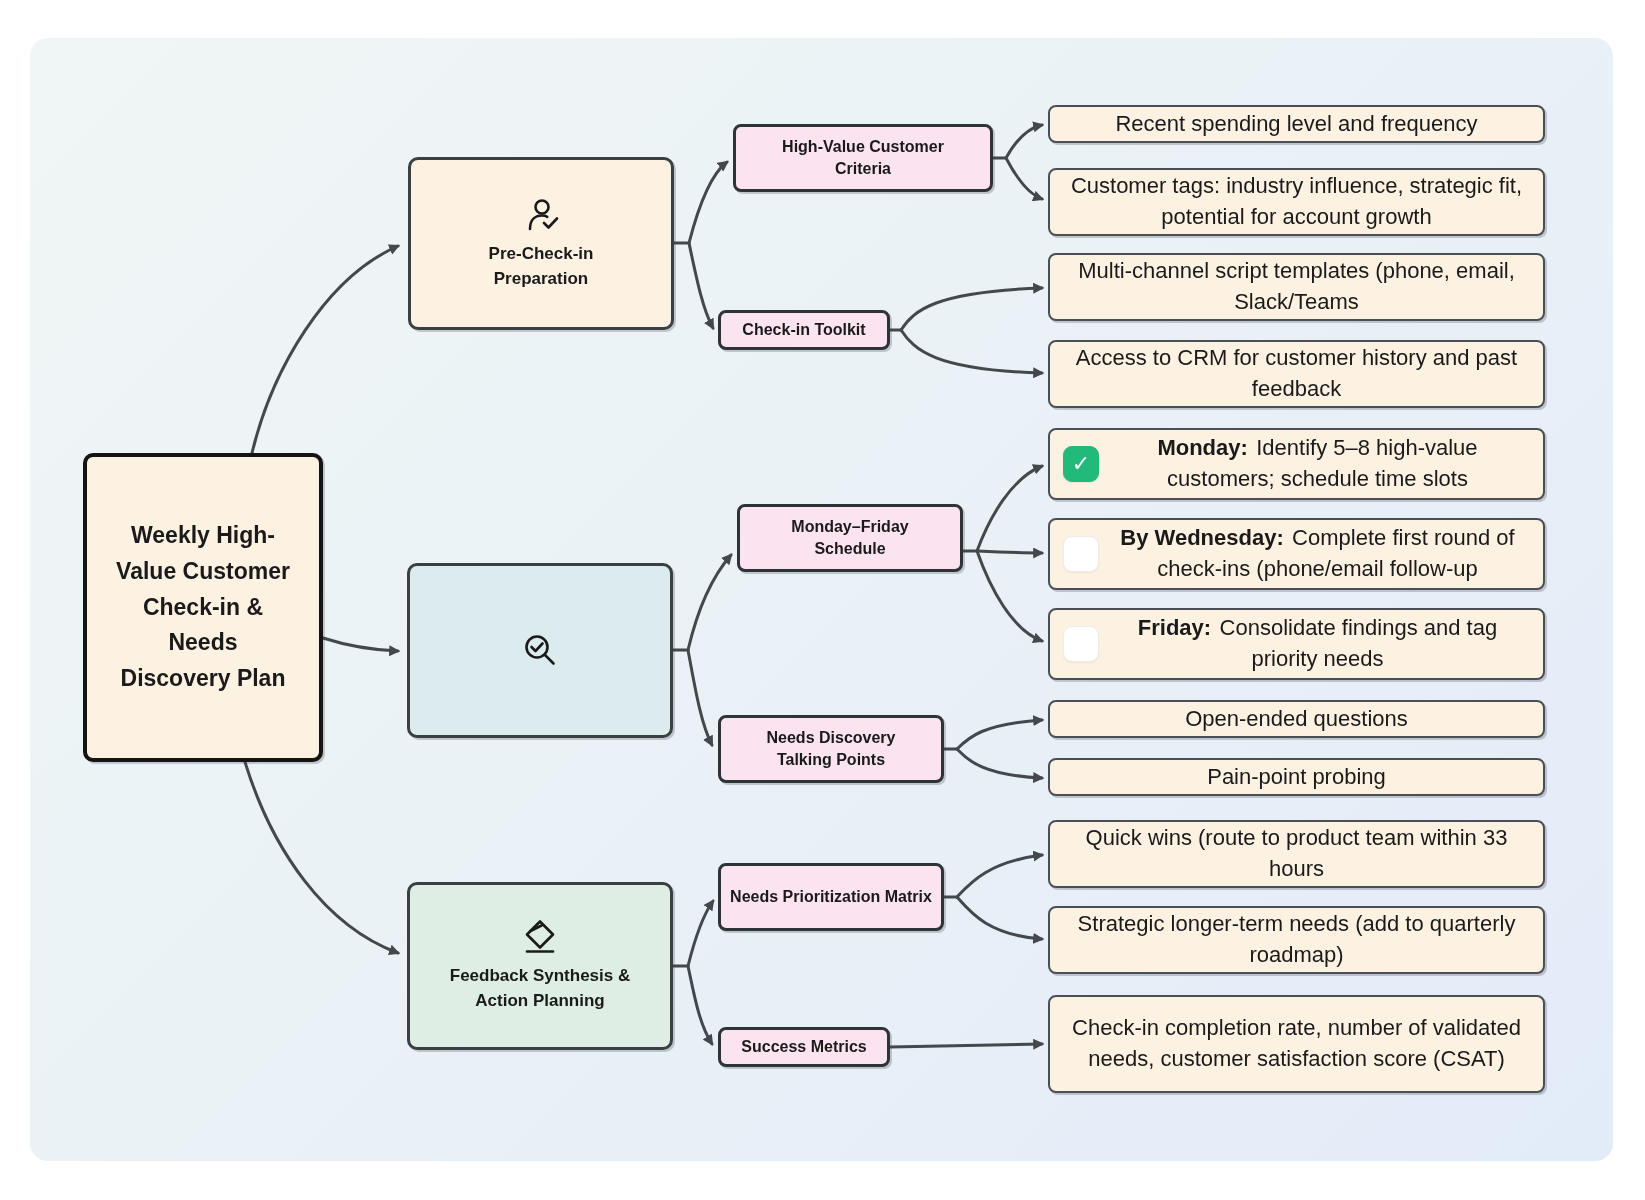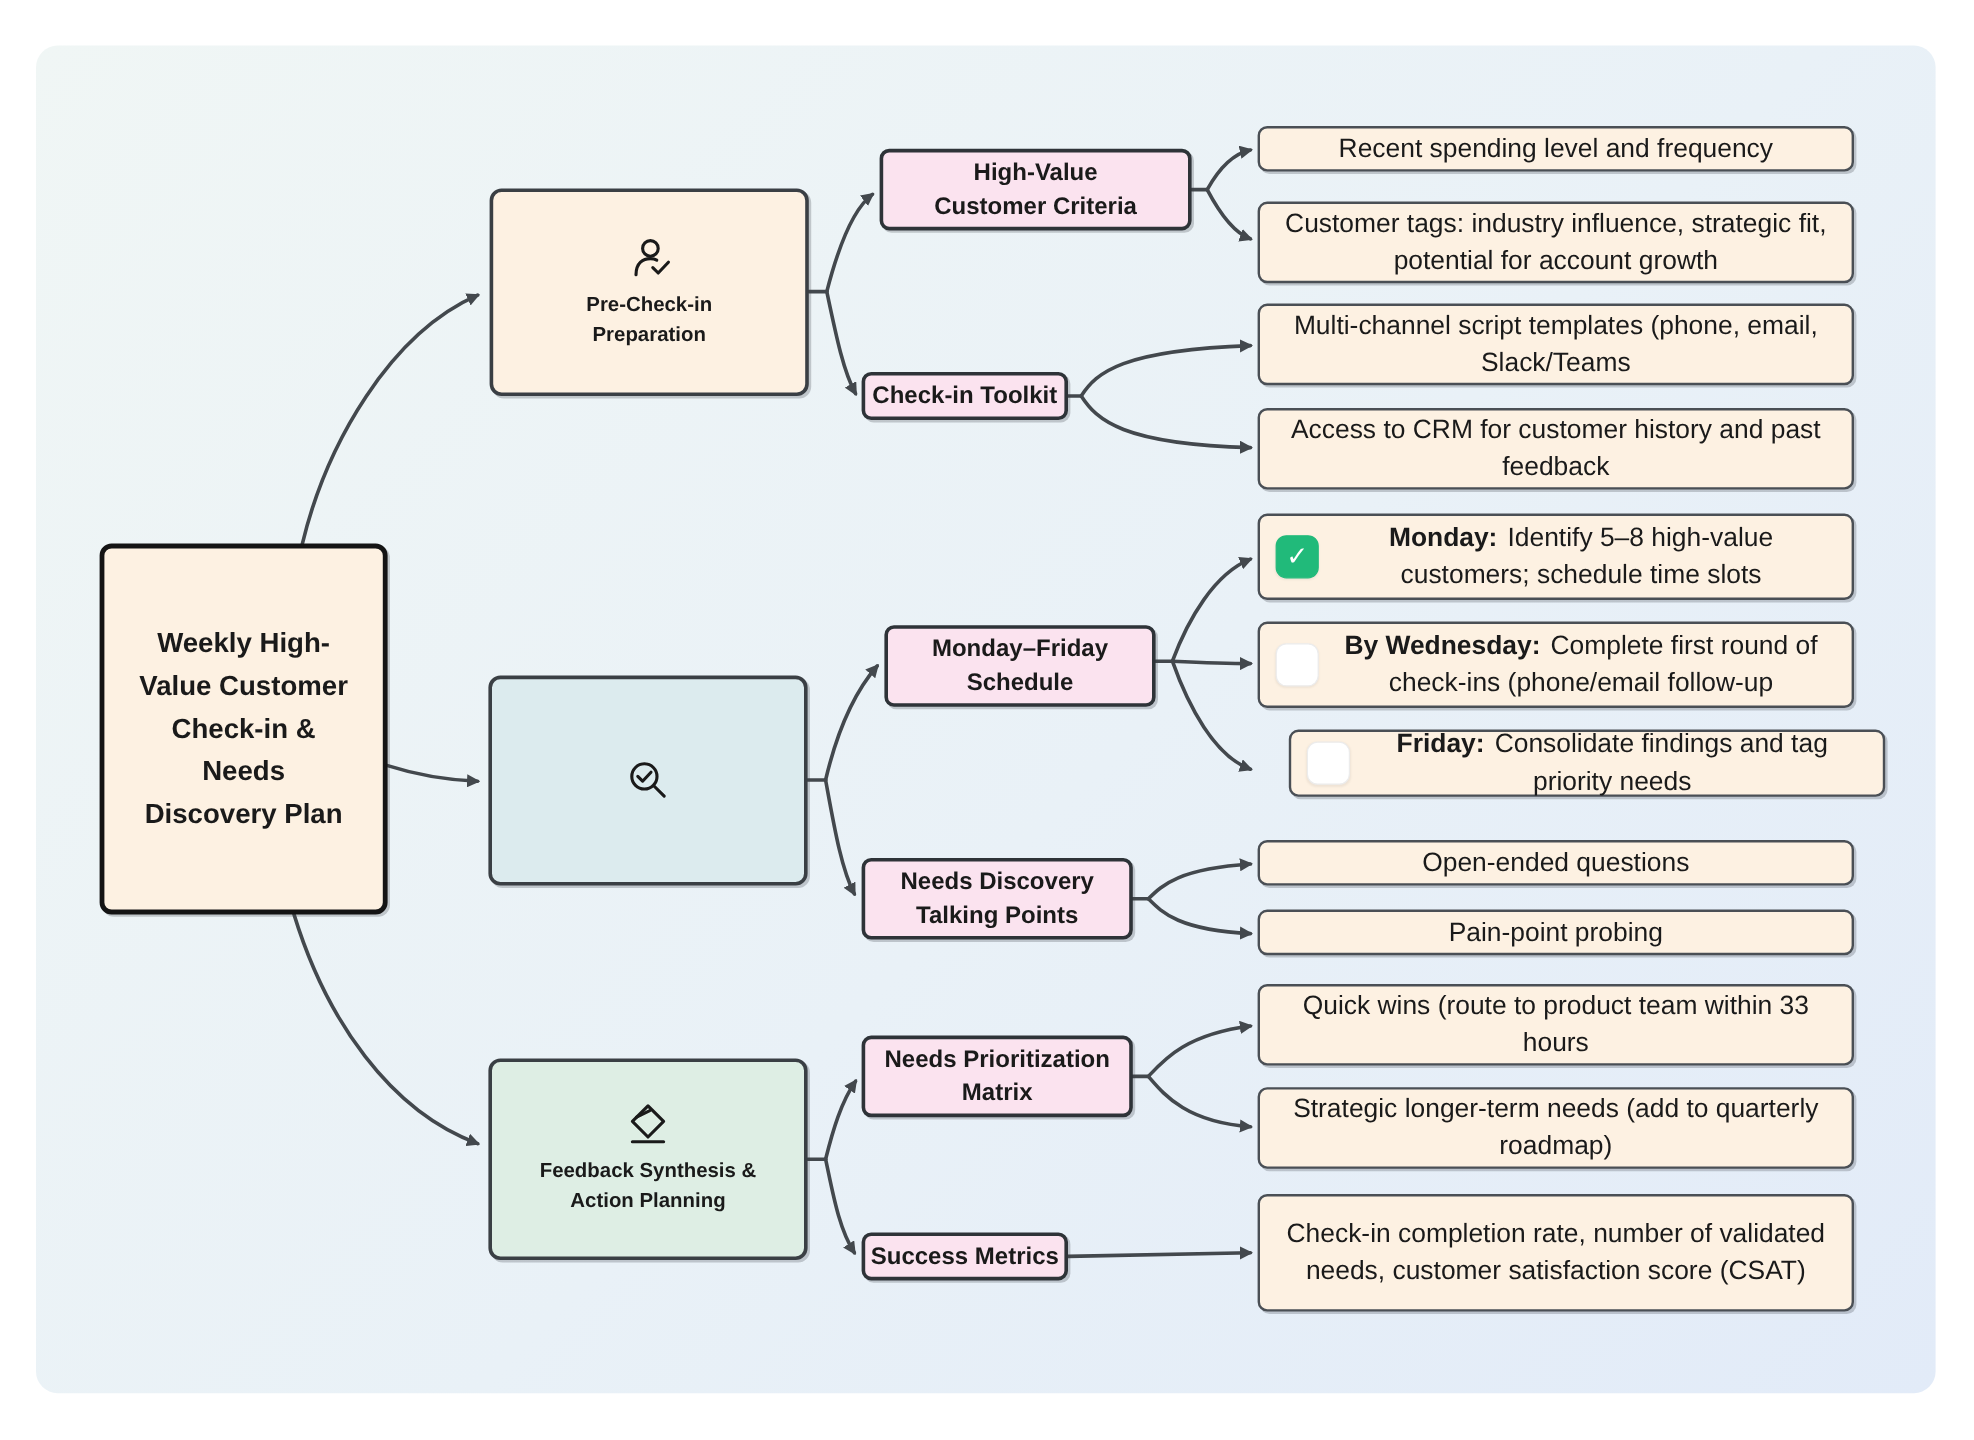--- a/index.html
+++ b/index.html
@@ -25,21 +25,21 @@
   .branch{
     border:3px solid #3a3f44;border-radius:10px;flex-direction:column;gap:6px;
     font-weight:bold;font-size:17px;line-height:1.45;padding:0 36px;
     box-shadow:2px 2px 0 rgba(60,65,70,.25);
   }
   .branch.cream{background:#fdf1e2;}
   .branch.blue{background:#dcebee;}
   .branch.green{background:#deeee4;}
   .subtopic{
     background:#fbe3ef;border:3px solid #2e3338;border-radius:8px;
-    font-weight:bold;font-size:20px;line-height:1.4;
+    font-weight:bold;font-size:16px;line-height:1.4;
     box-shadow:2px 2px 0 rgba(60,65,70,.25);
   }
   .leaf{
     background:#fdf1e2;border:2px solid #4a4f55;border-radius:8px;
     font-size:22px;line-height:1.4;padding:4px 18px;
     box-shadow:2px 2px 0 rgba(60,65,70,.25);
   }
   .leaf.with-box{padding-left:56px;padding-right:14px;}
   .leaf .prefix{margin-right:.38em;}
   .checkbox{
@@ -142,21 +142,21 @@
   </div>
 
   <div class="node subtopic" style="left:703px;top:86px;width:260px;height:68px;">
     <span class="sub-inner" style="max-width:182px;">High-Value Customer Criteria</span>
   </div>
 
   <div class="node subtopic" style="left:688px;top:272px;width:172px;height:40px;">
     <span class="sub-inner">Check-in Toolkit</span>
   </div>
 
-  <div class="node subtopic" style="left:707px;top:483px;width:226px;height:68px;">
+  <div class="node subtopic" style="left:707px;top:466px;width:226px;height:68px;">
     <span class="sub-inner" style="max-width:170px;">Monday–Friday Schedule</span>
   </div>
 
   <div class="node subtopic" style="left:688px;top:677px;width:226px;height:68px;">
     <span class="sub-inner" style="max-width:176px;">Needs Discovery Talking Points</span>
   </div>
 
   <div class="node subtopic" style="left:688px;top:825px;width:226px;height:68px;">
     <span class="sub-inner" style="max-width:212px;">Needs Prioritization Matrix</span>
   </div>
@@ -184,21 +184,21 @@
   <div class="node leaf with-box" style="left:1018px;top:390px;width:497px;height:72px;">
     <span class="checkbox" data-state="checked"></span>
     <span><b class="prefix">Monday:</b><span>Identify 5–8 high-value customers; schedule time slots</span></span>
   </div>
 
   <div class="node leaf with-box" style="left:1018px;top:480px;width:497px;height:72px;">
     <span class="checkbox" data-state="unchecked"></span>
     <span><b class="prefix">By Wednesday:</b><span>Complete first round of check-ins (phone/email follow-up</span></span>
   </div>
 
-  <div class="node leaf with-box" style="left:1044px;top:570px;width:497px;height:56px;">
+  <div class="node leaf with-box" style="left:1018px;top:570px;width:497px;height:72px;">
     <span class="checkbox" data-state="unchecked"></span>
     <span><b class="prefix">Friday:</b><span>Consolidate findings and tag priority needs</span></span>
   </div>
 
   <div class="node leaf" style="left:1018px;top:662px;width:497px;height:38px;">
     <span>Open-ended questions</span>
   </div>
 
   <div class="node leaf" style="left:1018px;top:720px;width:497px;height:38px;">
     <span>Pain-point probing</span>

